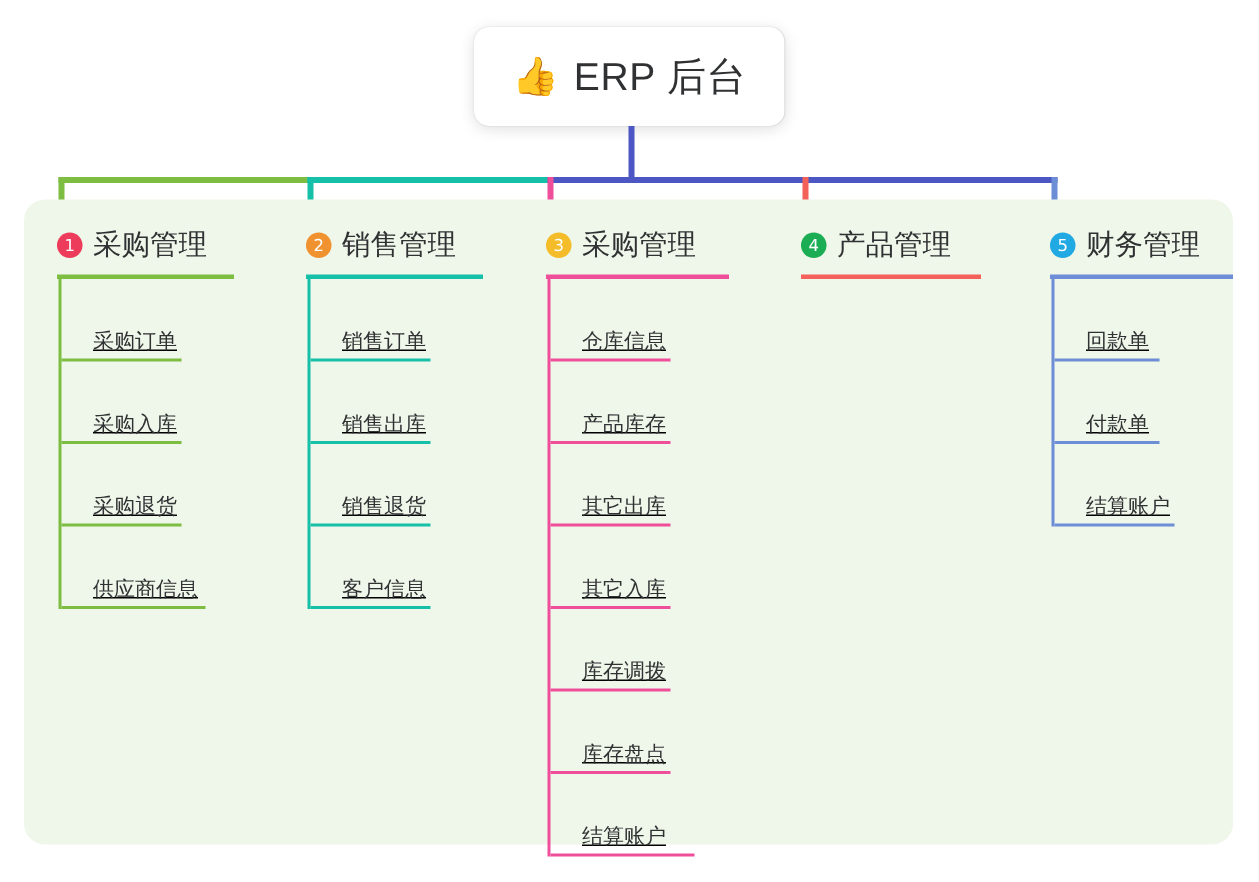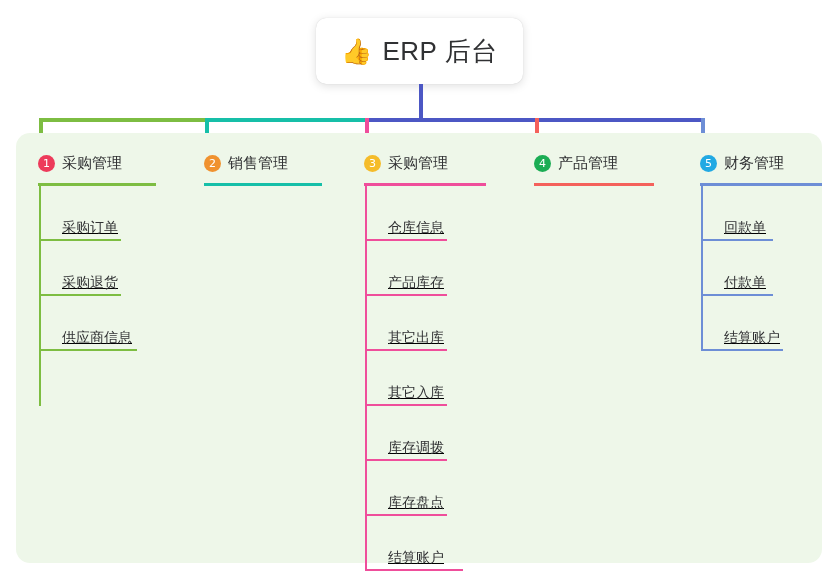--- a/index.html
+++ b/index.html
@@ -88,21 +88,21 @@
     height: 17px;
     border-radius: 50%;
     color: #ffffff;
     font-size: 11px;
     line-height: 17px;
     text-align: center;
     flex: 0 0 auto;
     font-family: "DejaVu Sans", sans-serif;
   }
   .col-title {
-    font-size: 15px;
+    font-size: 19px;
     color: #303133;
     white-space: nowrap;
   }
   .col-rule {
     height: 3px;
     margin-top: 3px;
   }
 
   
   .col-body {
@@ -169,35 +169,58 @@
         <span class="col-title">采购管理</span>
       </div>
       <div class="col-rule" style="width: 118px; background: rgb(125, 189, 66); margin-left: 12px;"></div>
       <div class="col-body">
         <div class="spine" style="background: rgb(125, 189, 66); height: 220px;"></div>
         <div class="leaf">
           <span class="leaf-label">采购订单</span>
           <div class="leaf-rule" style="width: 80px; background: rgb(125, 189, 66);"></div>
         </div>
         <div class="leaf">
+          <span class="leaf-label">采购入库</span>
+          <div class="leaf-rule" style="width: 80px; background: rgb(125, 189, 66);"></div>
+        </div>
+        <div class="leaf">
           <span class="leaf-label">采购退货</span>
           <div class="leaf-rule" style="width: 80px; background: rgb(125, 189, 66);"></div>
         </div>
         <div class="leaf">
           <span class="leaf-label">供应商信息</span>
           <div class="leaf-rule" style="width: 96px; background: rgb(125, 189, 66);"></div>
         </div>
       </div>
     </div>
     <div class="column" style="left: 192px; top: 146px; width: 168px;">
       <div class="col-header">
         <span class="badge" style="background: rgb(240, 146, 47);">2</span>
         <span class="col-title">销售管理</span>
       </div>
       <div class="col-rule" style="width: 118px; background: rgb(22, 191, 168); margin-left: 12px;"></div>
+      <div class="col-body">
+        <div class="spine" style="background: rgb(22, 191, 168); height: 220px;"></div>
+        <div class="leaf">
+          <span class="leaf-label">销售订单</span>
+          <div class="leaf-rule" style="width: 80px; background: rgb(22, 191, 168);"></div>
+        </div>
+        <div class="leaf">
+          <span class="leaf-label">销售出库</span>
+          <div class="leaf-rule" style="width: 80px; background: rgb(22, 191, 168);"></div>
+        </div>
+        <div class="leaf">
+          <span class="leaf-label">销售退货</span>
+          <div class="leaf-rule" style="width: 80px; background: rgb(22, 191, 168);"></div>
+        </div>
+        <div class="leaf">
+          <span class="leaf-label">客户信息</span>
+          <div class="leaf-rule" style="width: 80px; background: rgb(22, 191, 168);"></div>
+        </div>
+      </div>
     </div>
     <div class="column" style="left: 352px; top: 146px; width: 170px;">
       <div class="col-header">
         <span class="badge" style="background: rgb(245, 188, 42);">3</span>
         <span class="col-title">采购管理</span>
       </div>
       <div class="col-rule" style="width: 122px; background: rgb(239, 78, 155); margin-left: 12px;"></div>
       <div class="col-body">
         <div class="spine" style="background: rgb(239, 78, 155); height: 385px;"></div>
         <div class="leaf">

